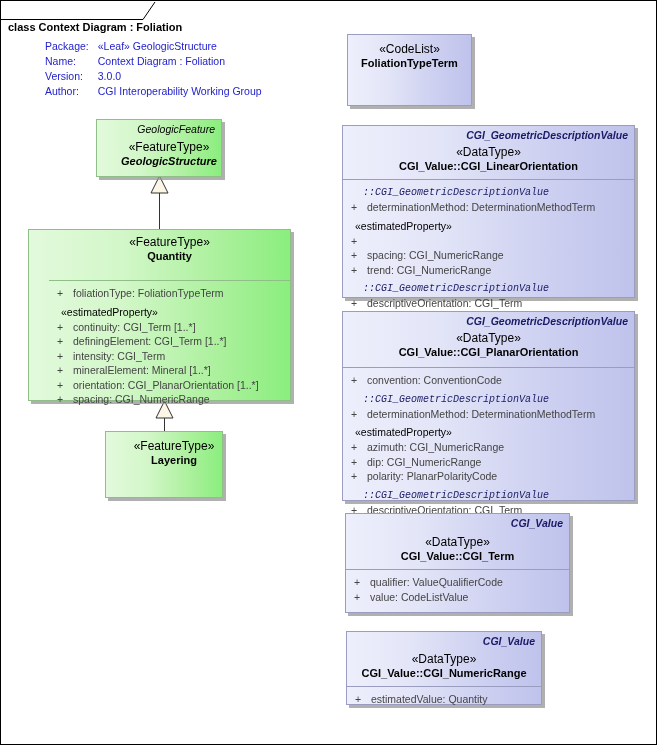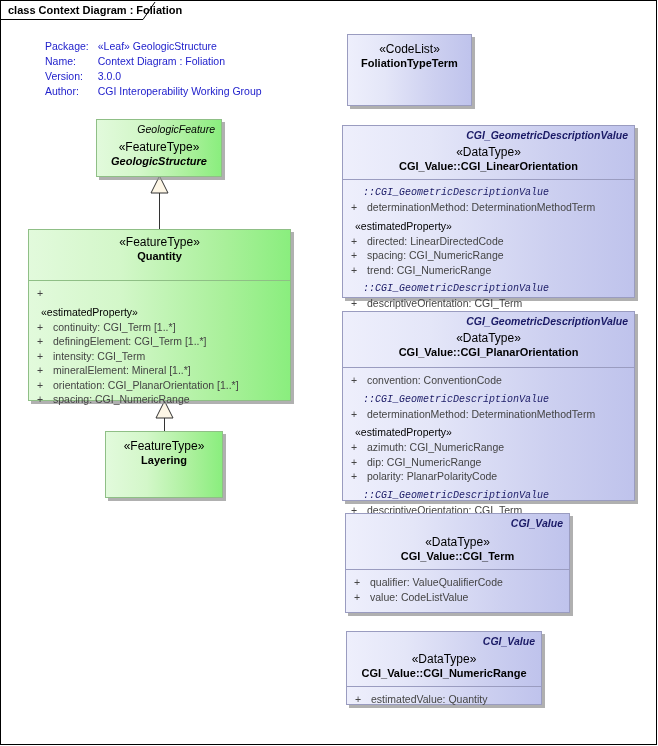--- a/index.html
+++ b/index.html
@@ -27,21 +27,21 @@
   }
 
   
   #diagram-tab {
     position: absolute;
     left: 0px;
     top: 0px;
     height: 36px;
     box-sizing: border-box;
     display: flex;
-    align-items: flex-start;
+    align-items: flex-end;
     background: #ffffff;
   }
   #diagram-tab-bg {
     position: absolute;
     left: 0; top: 0;
     width: 160px;
     height: 19px;
   }
   #diagram-tab-label {
     position: relative;
@@ -77,20 +77,21 @@
   
   .umlbox {
     position: absolute;
     box-sizing: border-box;
     border: 1px solid #9a9a9a;
     box-shadow: 3px 3px 0 0 rgba(150,150,150,0.75);
   }
   .umlbox.green {
     background: linear-gradient(to right, #e2fadc 0%, #d3f7c9 35%, #a9f09a 75%, #8aee7e 100%);
     border-color: #8fbf86;
+    padding-left: 20px;
   }
   .umlbox.blue {
     background: linear-gradient(to right, #eeeffc 0%, #e4e6f8 30%, #cdd0f0 70%, #bfc3ec 100%);
     border-color: #9a9cc0;
   }
   .umlbox .compartment {
     padding: 3px 0 4px 0;
   }
   .umlbox .compartment + .compartment {
     border-top: 1px solid #9a9cc0;
@@ -227,20 +228,21 @@
   </div>
 
   <div class="umlbox green" style="left:27px; top:228px; width:263px; height:172px;">
     <div class="compartment" style="height:40px; padding-top:6px;">
       <span class="box-stereotype">«FeatureType»</span>
       <span class="box-name">Quantity</span>
     </div>
     <div class="compartment" style="padding-top:5px;">
       <div class="attr-row">
         <span class="attr-vis">+</span>
+        <span class="attr-text">foliationType: FoliationTypeTerm</span>
       </div>
       <div class="spacer-2"></div>
       <div class="group-label">«estimatedProperty»</div>
       <div class="attr-row">
         <span class="attr-vis">+</span>
         <span class="attr-text">continuity: CGI_Term [1..*]</span>
       </div>
       <div class="attr-row">
         <span class="attr-vis">+</span>
         <span class="attr-text">definingElement: CGI_Term [1..*]</span>
@@ -288,21 +290,20 @@
     <div class="compartment" style="padding-top:5px;">
       <div class="inherit-label">::CGI_GeometricDescriptionValue</div>
       <div class="attr-row">
         <span class="attr-vis">+</span>
         <span class="attr-text">determinationMethod: DeterminationMethodTerm</span>
       </div>
       <div class="spacer-2"></div>
       <div class="group-label">«estimatedProperty»</div>
       <div class="attr-row">
         <span class="attr-vis">+</span>
-        <span class="attr-text">directed: LinearDirectedCode</span>
       </div>
       <div class="attr-row">
         <span class="attr-vis">+</span>
         <span class="attr-text">spacing: CGI_NumericRange</span>
       </div>
       <div class="attr-row">
         <span class="attr-vis">+</span>
         <span class="attr-text">trend: CGI_NumericRange</span>
       </div>
       <div class="spacer-2"></div>

